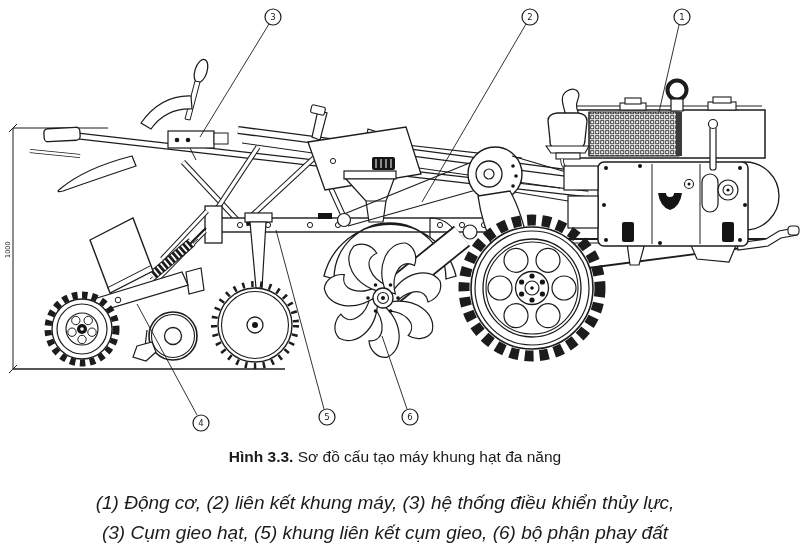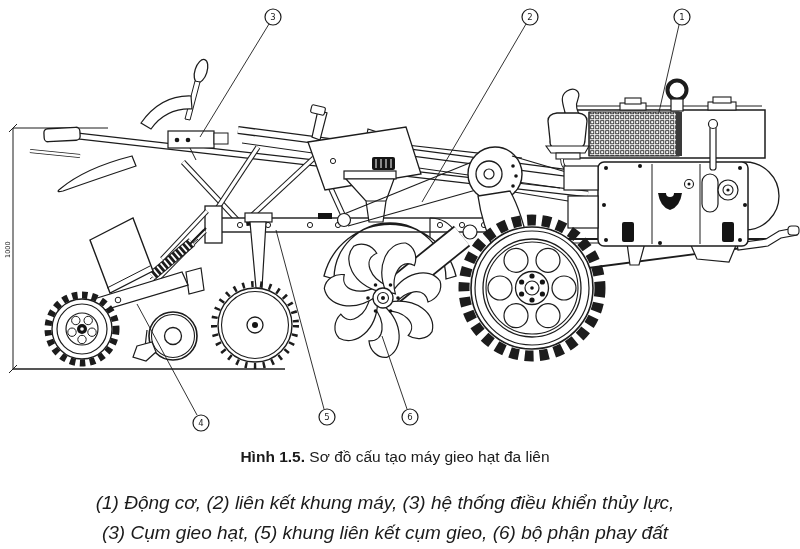--- a/index.html
+++ b/index.html
@@ -337,17 +337,17 @@
     </g>
     <g>
       <line class="ln" x1="407" y1="409" x2="382" y2="336" stroke-width="0.9"></line>
       <circle class="wh" cx="410" cy="417" r="8" stroke-width="1.2"></circle>
       <text class="callout-num" x="410" y="420" text-anchor="middle">6</text>
     </g>
   </g>
 </svg>
 
   <div class="caption">
-    <b>Hình 1.5.</b><span> Sơ đồ cấu tạo máy gieo hạt đa liên</span>
+    <b>Hình 3.3.</b><span> Sơ đồ cấu tạo máy khung hạt đa năng</span>
   </div>
   <div id="legend1" class="legend">(1) Động cơ, (2) liên kết khung máy, (3) hệ thống điều khiển thủy lực,</div>
   <div id="legend2" class="legend">(3) Cụm gieo hạt, (5) khung liên kết cụm gieo, (6) bộ phận phay đất</div>
 </div>
 
 </body></html>

